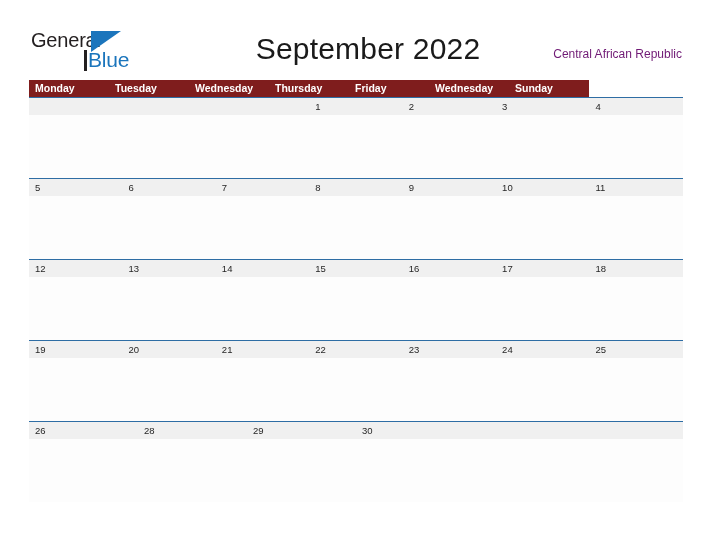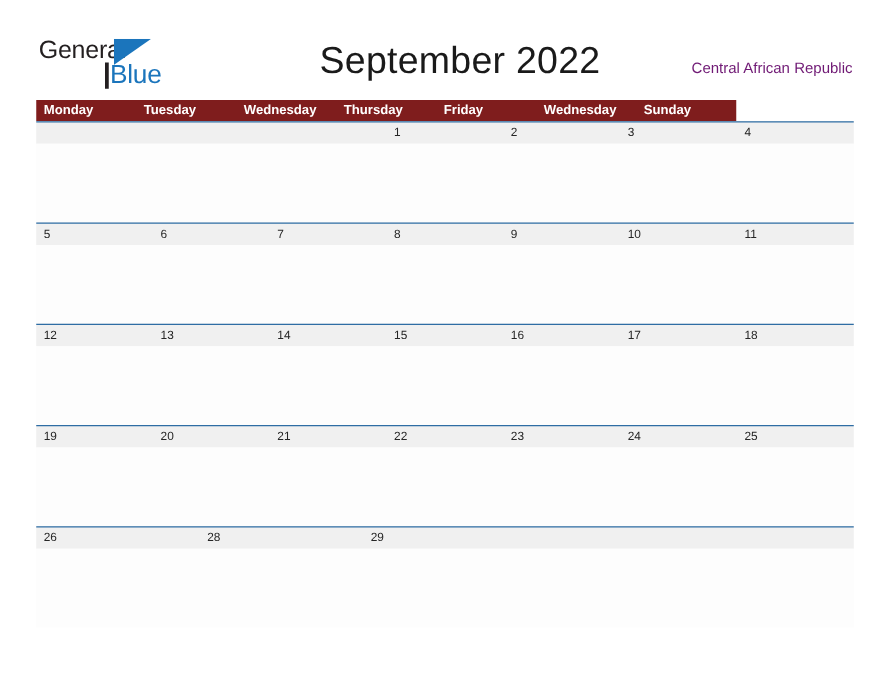--- a/index.html
+++ b/index.html
@@ -241,19 +241,20 @@
       <div class="day-cell">25</div>
     </div>
     <div class="week-body"></div>
   </div>
 
   <div class="week-row">
     <div class="week-band">
       <div class="day-cell">26</div>
       <div class="day-cell">28</div>
       <div class="day-cell">29</div>
+      <div class="day-cell">30</div>
       <div class="day-cell"></div>
       <div class="day-cell"></div>
     </div>
     <div class="week-body"></div>
   </div>
 
 </div>
 
 </body></html>

